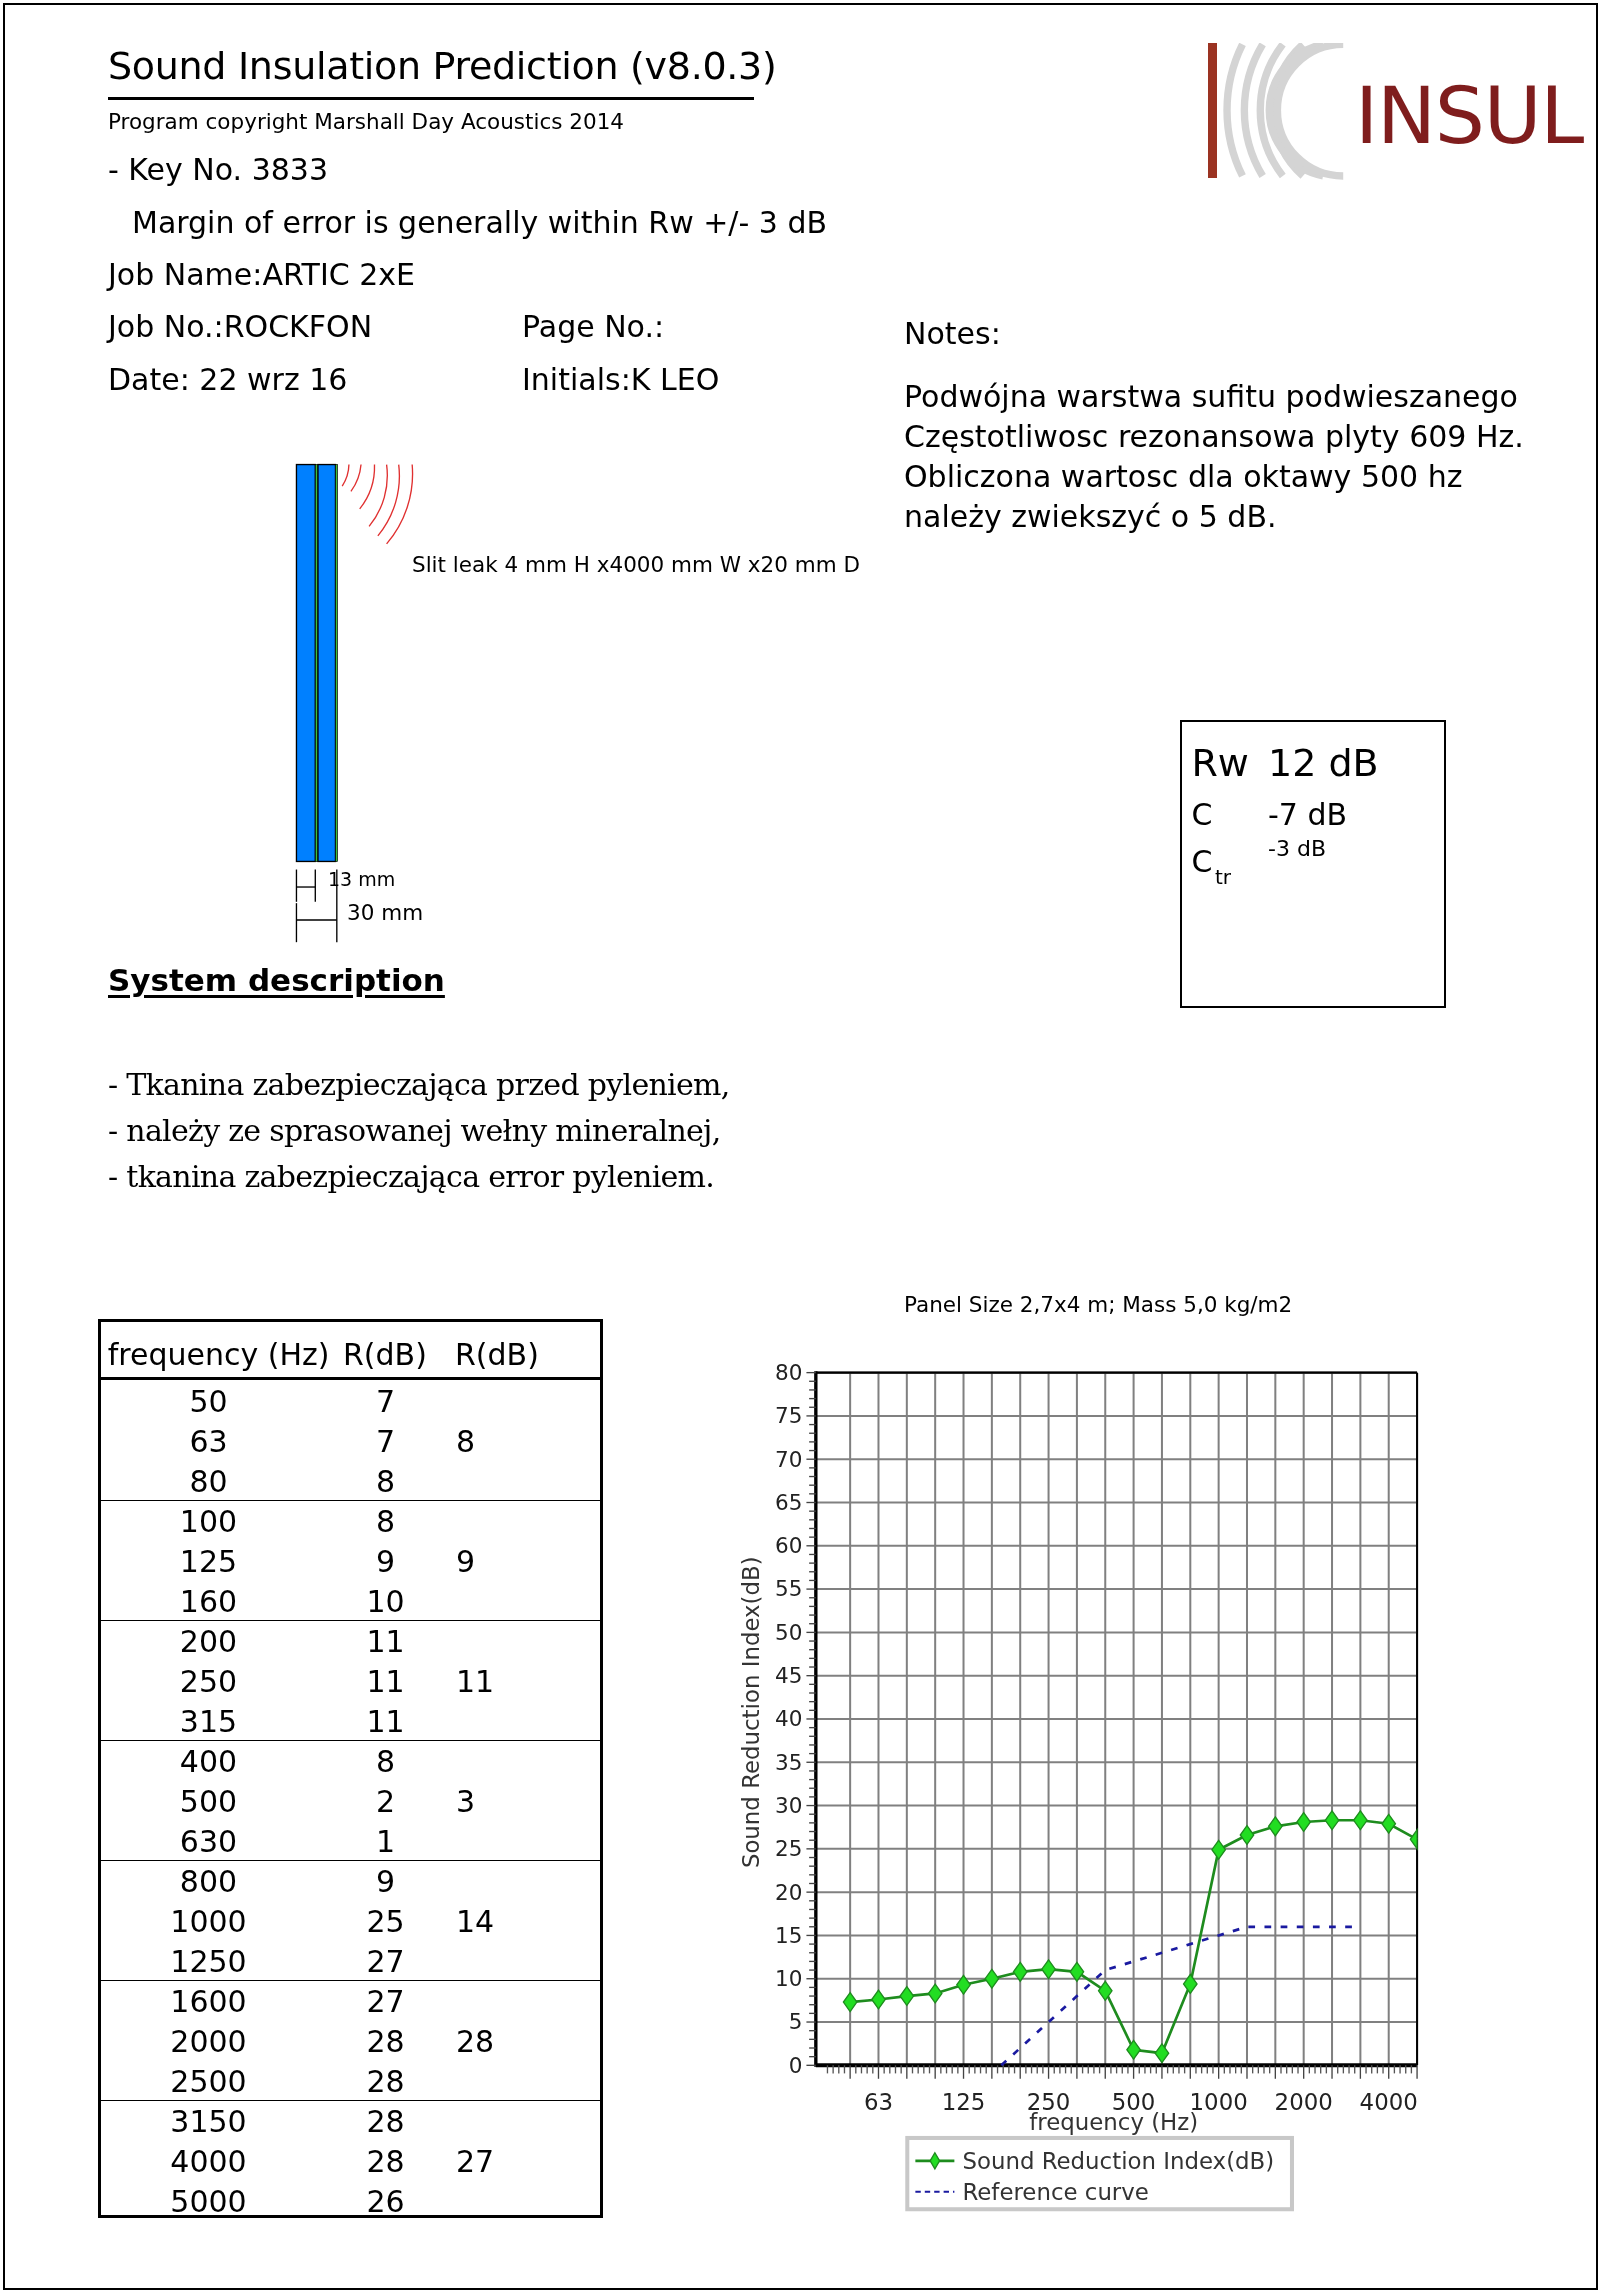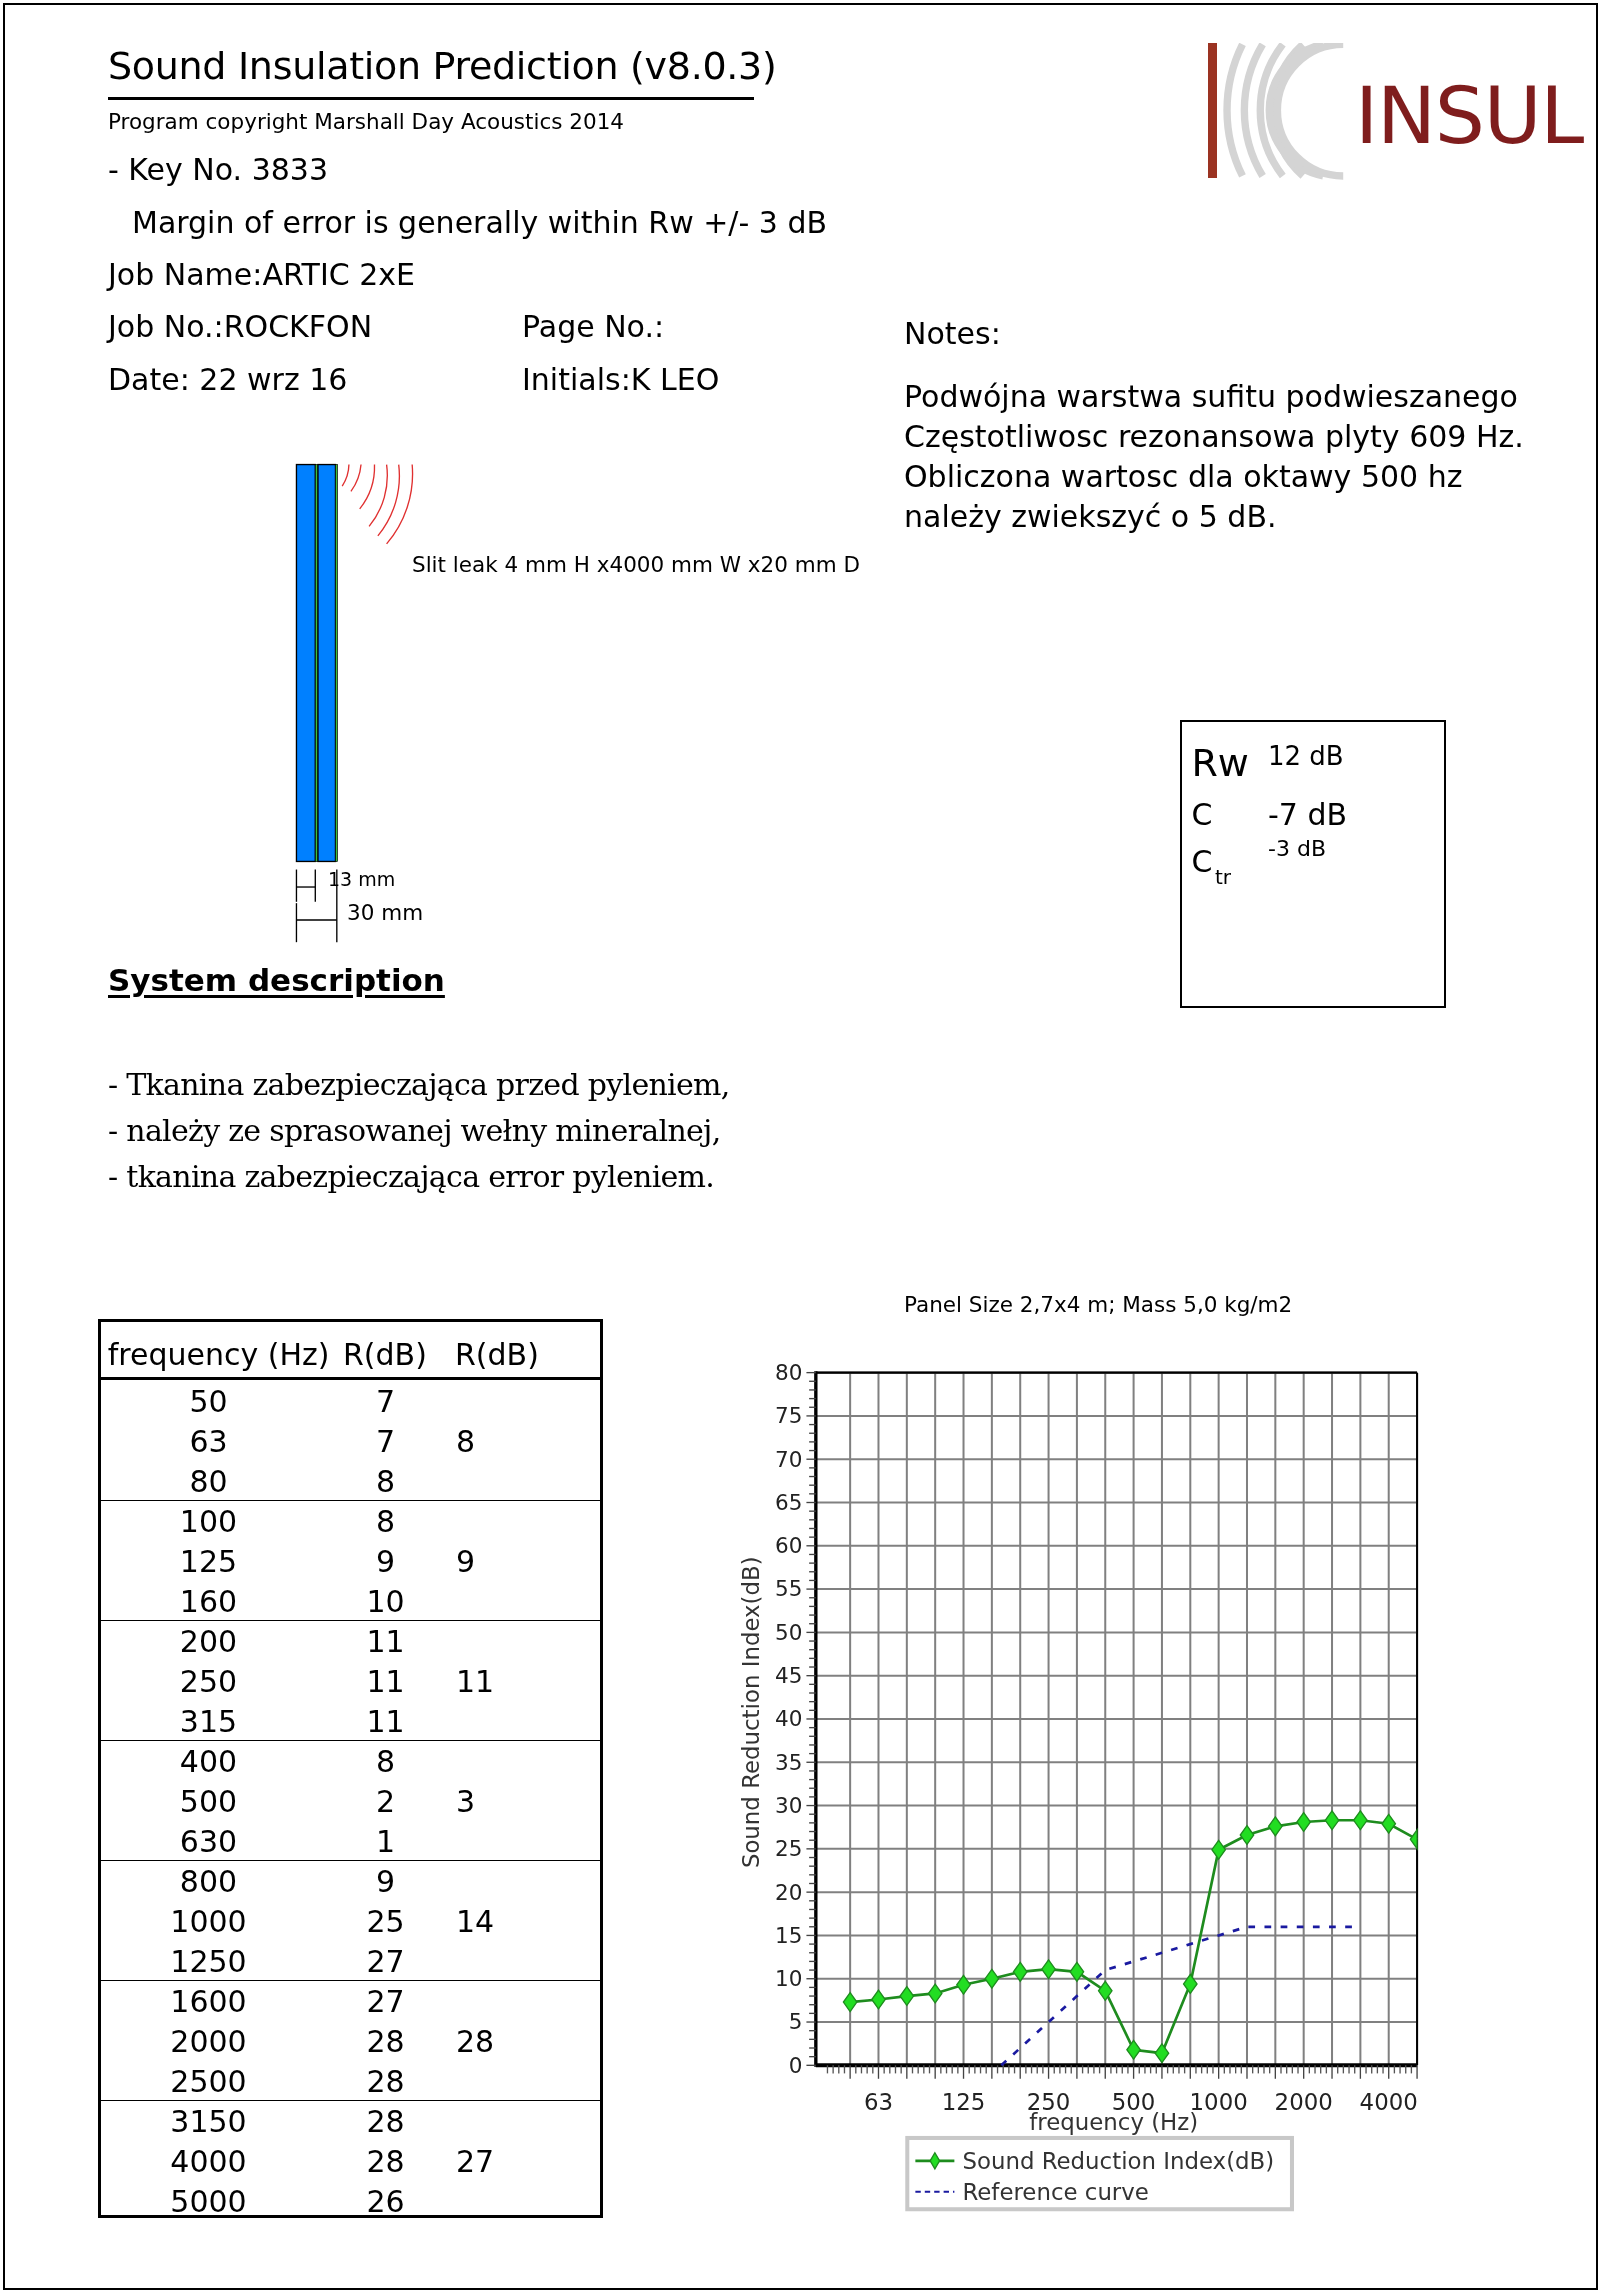--- a/index.html
+++ b/index.html
@@ -13,21 +13,21 @@
   .notes-head { left: 904px; top: 316px; font-size: 30px; }
   .notes-body { left: 904px; top: 377px; font-size: 30px; line-height: 40px; }
   .logo { left: 1208px; top: 43px; width: 336px; height: 137px; }
   .logo-bar { position: absolute; left: 0; top: 0; width: 9.4px; height: 135px; background: #9b3322; }
   .logo-text { position: absolute; left: 147px; top: 27px; font-size: 79px; color: #7f1d1d; font-family: "DejaVu Sans", sans-serif; letter-spacing: -1.3px; }
   .slit-label { left: 412px; top: 552px; font-size: 21.5px; }
   .dim-13 { left: 328px; top: 868px; font-size: 19px; }
   .dim-30 { left: 347px; top: 900px; font-size: 21.5px; }
   .rating-box { left: 1180px; top: 720px; width: 266px; height: 288px; border: 2.7px solid #000; box-sizing: border-box; }
   .rw-label { left: 9.4px; top: 19px; font-size: 38px; }
-  .rw-value { left: 86px; top: 19px; font-size: 26px; }
+  .rw-value { left: 86px; top: 19px; font-size: 38px; }
   .c-label { left: 9.4px; top: 75px; font-size: 30px; }
   .c-value { left: 86px; top: 75px; font-size: 30px; }
   .ctr-label { left: 9.4px; top: 122px; font-size: 30px; }
   .ctr-sub { font-size: 20px; position: relative; top: 12px; left: 2.7px; }
   .ctr-value { left: 86px; top: 114px; font-size: 22px; }
   .sys-head { left: 108px; top: 962px; font-size: 31px; font-weight: bold; text-decoration: underline; text-decoration-thickness: 2.7px; text-underline-offset: 4px; }
   .sys-body { left: 108px; top: 1062px; font-family: "DejaVu Serif", serif; font-size: 30px; line-height: 46px; letter-spacing: -0.7px; }
   .freq-table { left: 98px; top: 1319px; width: 505px; height: 899px; border: 3.4px solid #000; box-sizing: border-box; }
   .thead { position: absolute; left: 0; top: 0; width: 100%; height: 55px; border-bottom: 3.4px solid #000; font-size: 30px; }
   .thead span { position: absolute; top: 15px; }

